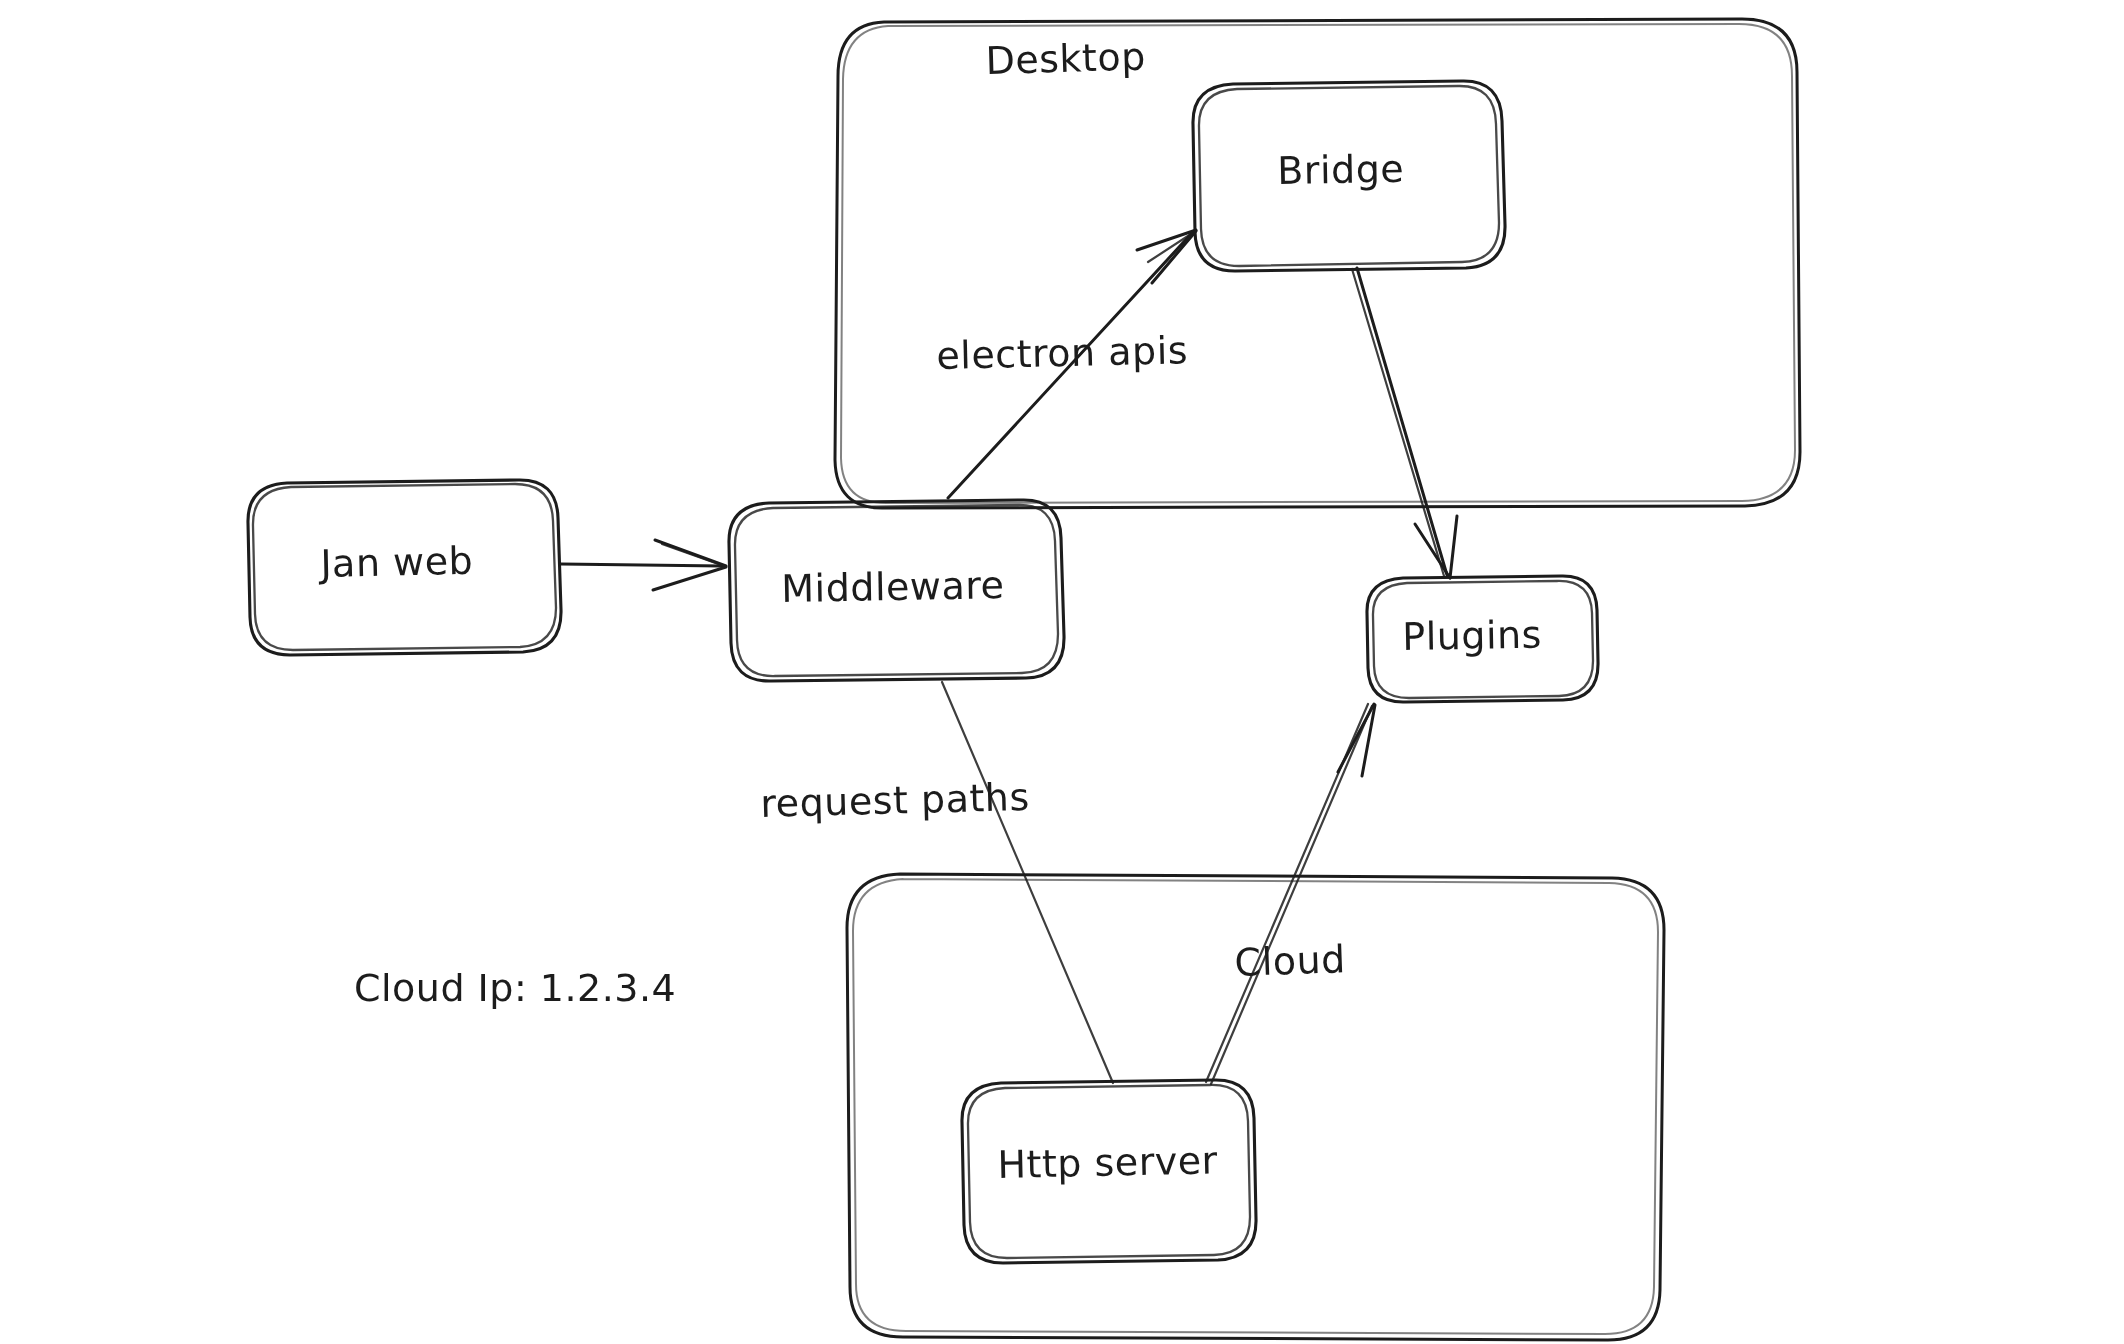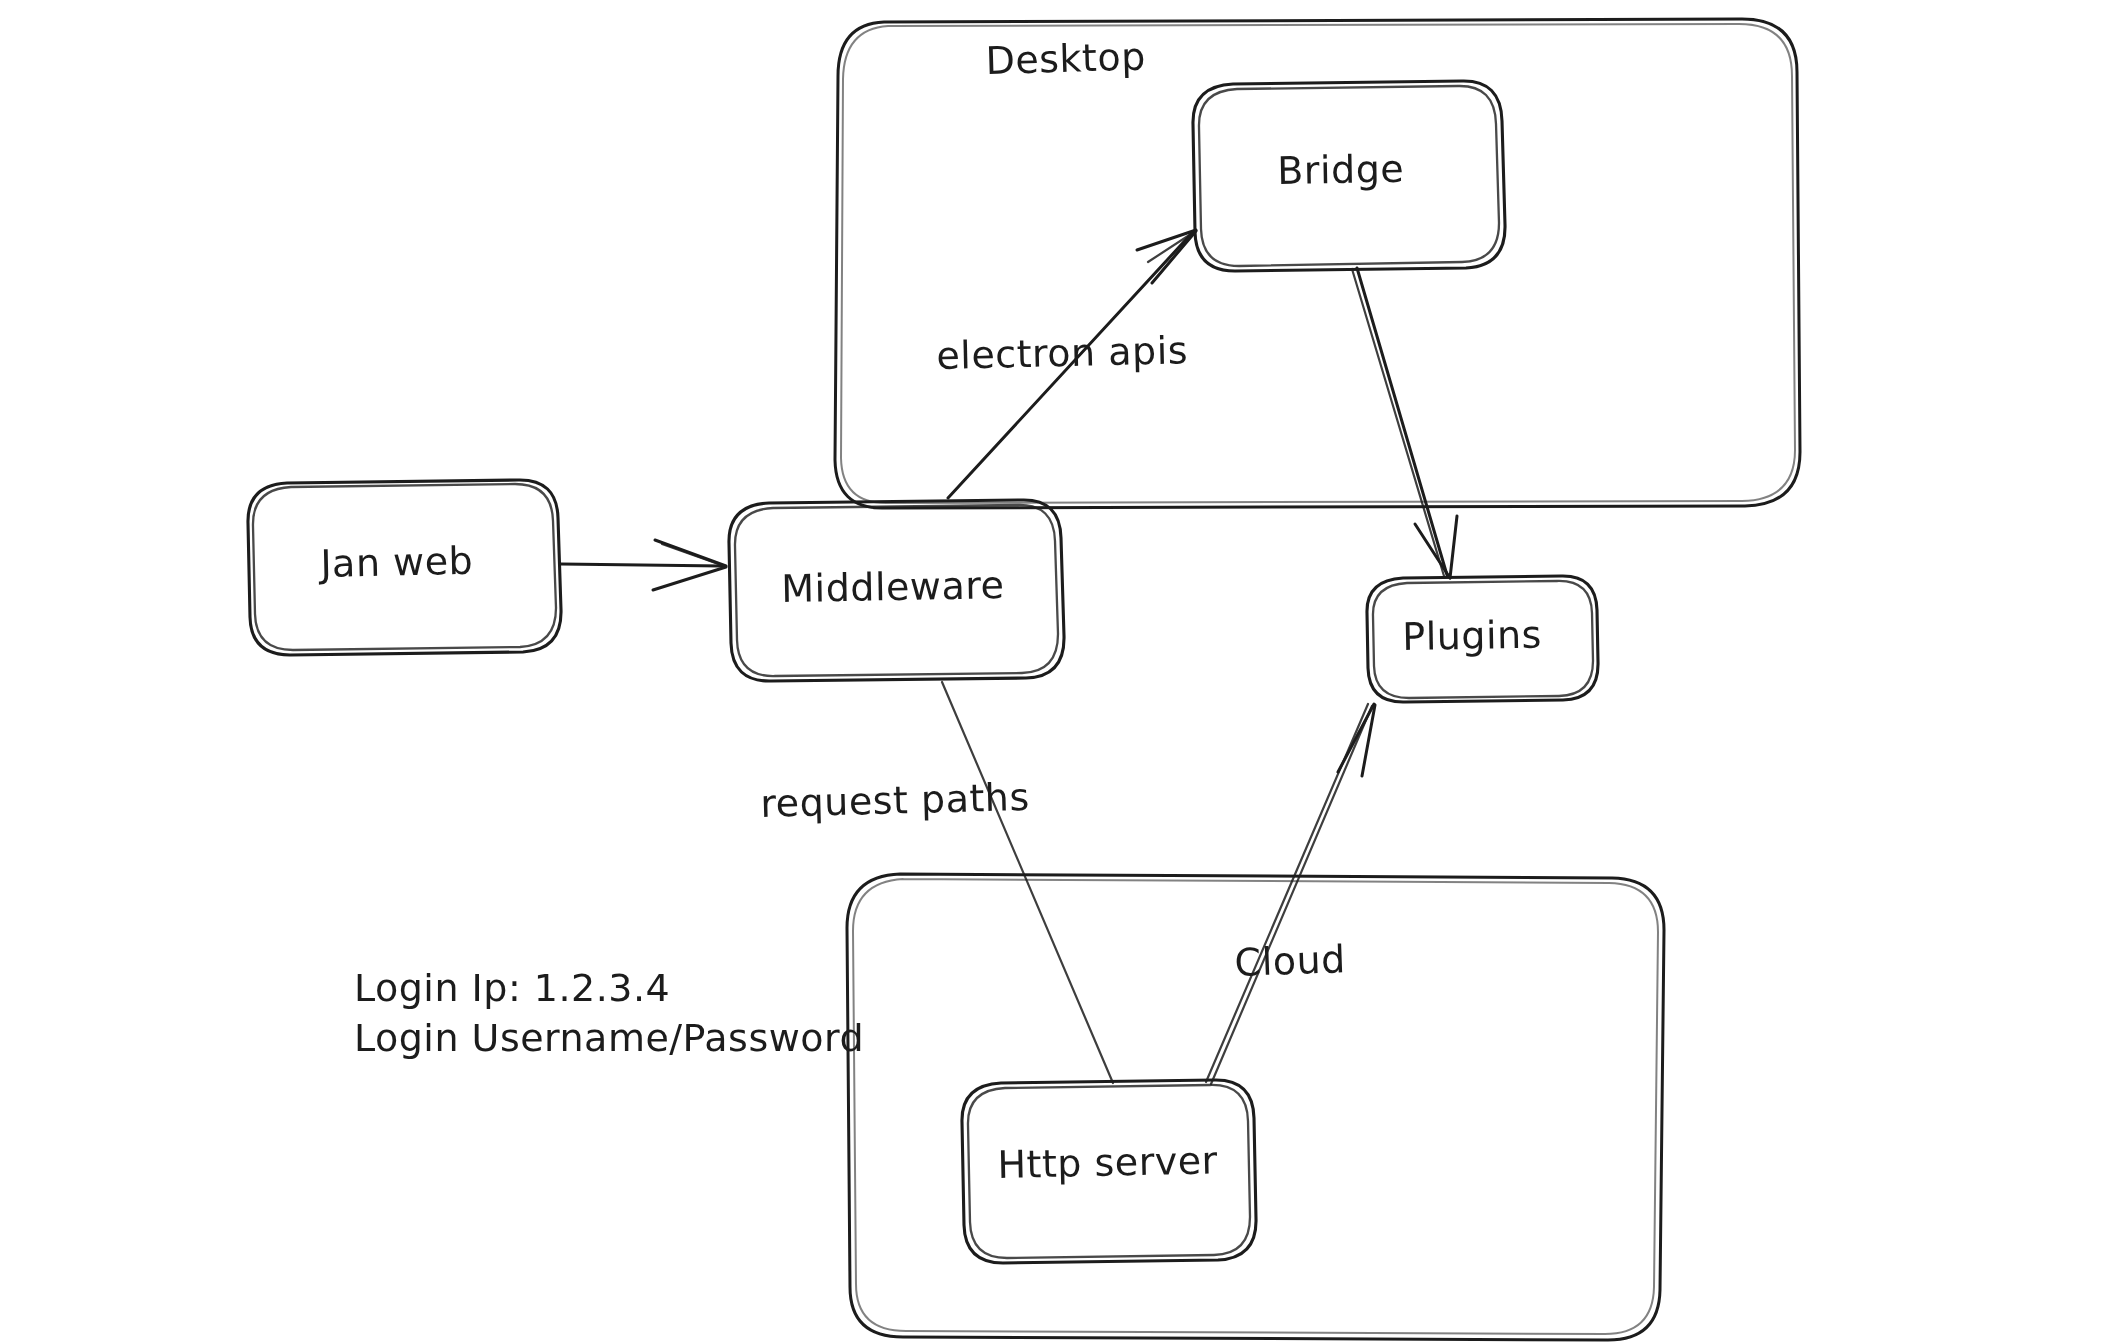--- a/index.html
+++ b/index.html
@@ -164,17 +164,16 @@
 
   <div class="label node-label" style="left:997px; top:1146px; transform: rotate(-1.2deg);">Http server</div>
 
   <div class="label edge-label" style="left:936px; top:337px; transform: rotate(-1.3deg);">electron apis</div>
 
   <div class="label edge-label" style="left:760px; top:785px; transform: rotate(-1.5deg);">request paths</div>
 
   <div class="label edge-label" style="left:1234px; top:944px; transform: rotate(-2deg);">Cloud</div>
 
   <div class="label note" style="left:354px; top:963px;">
-    <div>Login Ip: 1.2.3.4</div>
-    <div>Login Username/Password</div>
+    <div>Cloud Ip: 1.2.3.4</div>
   </div>
 
 </div>
 
 </body></html>

